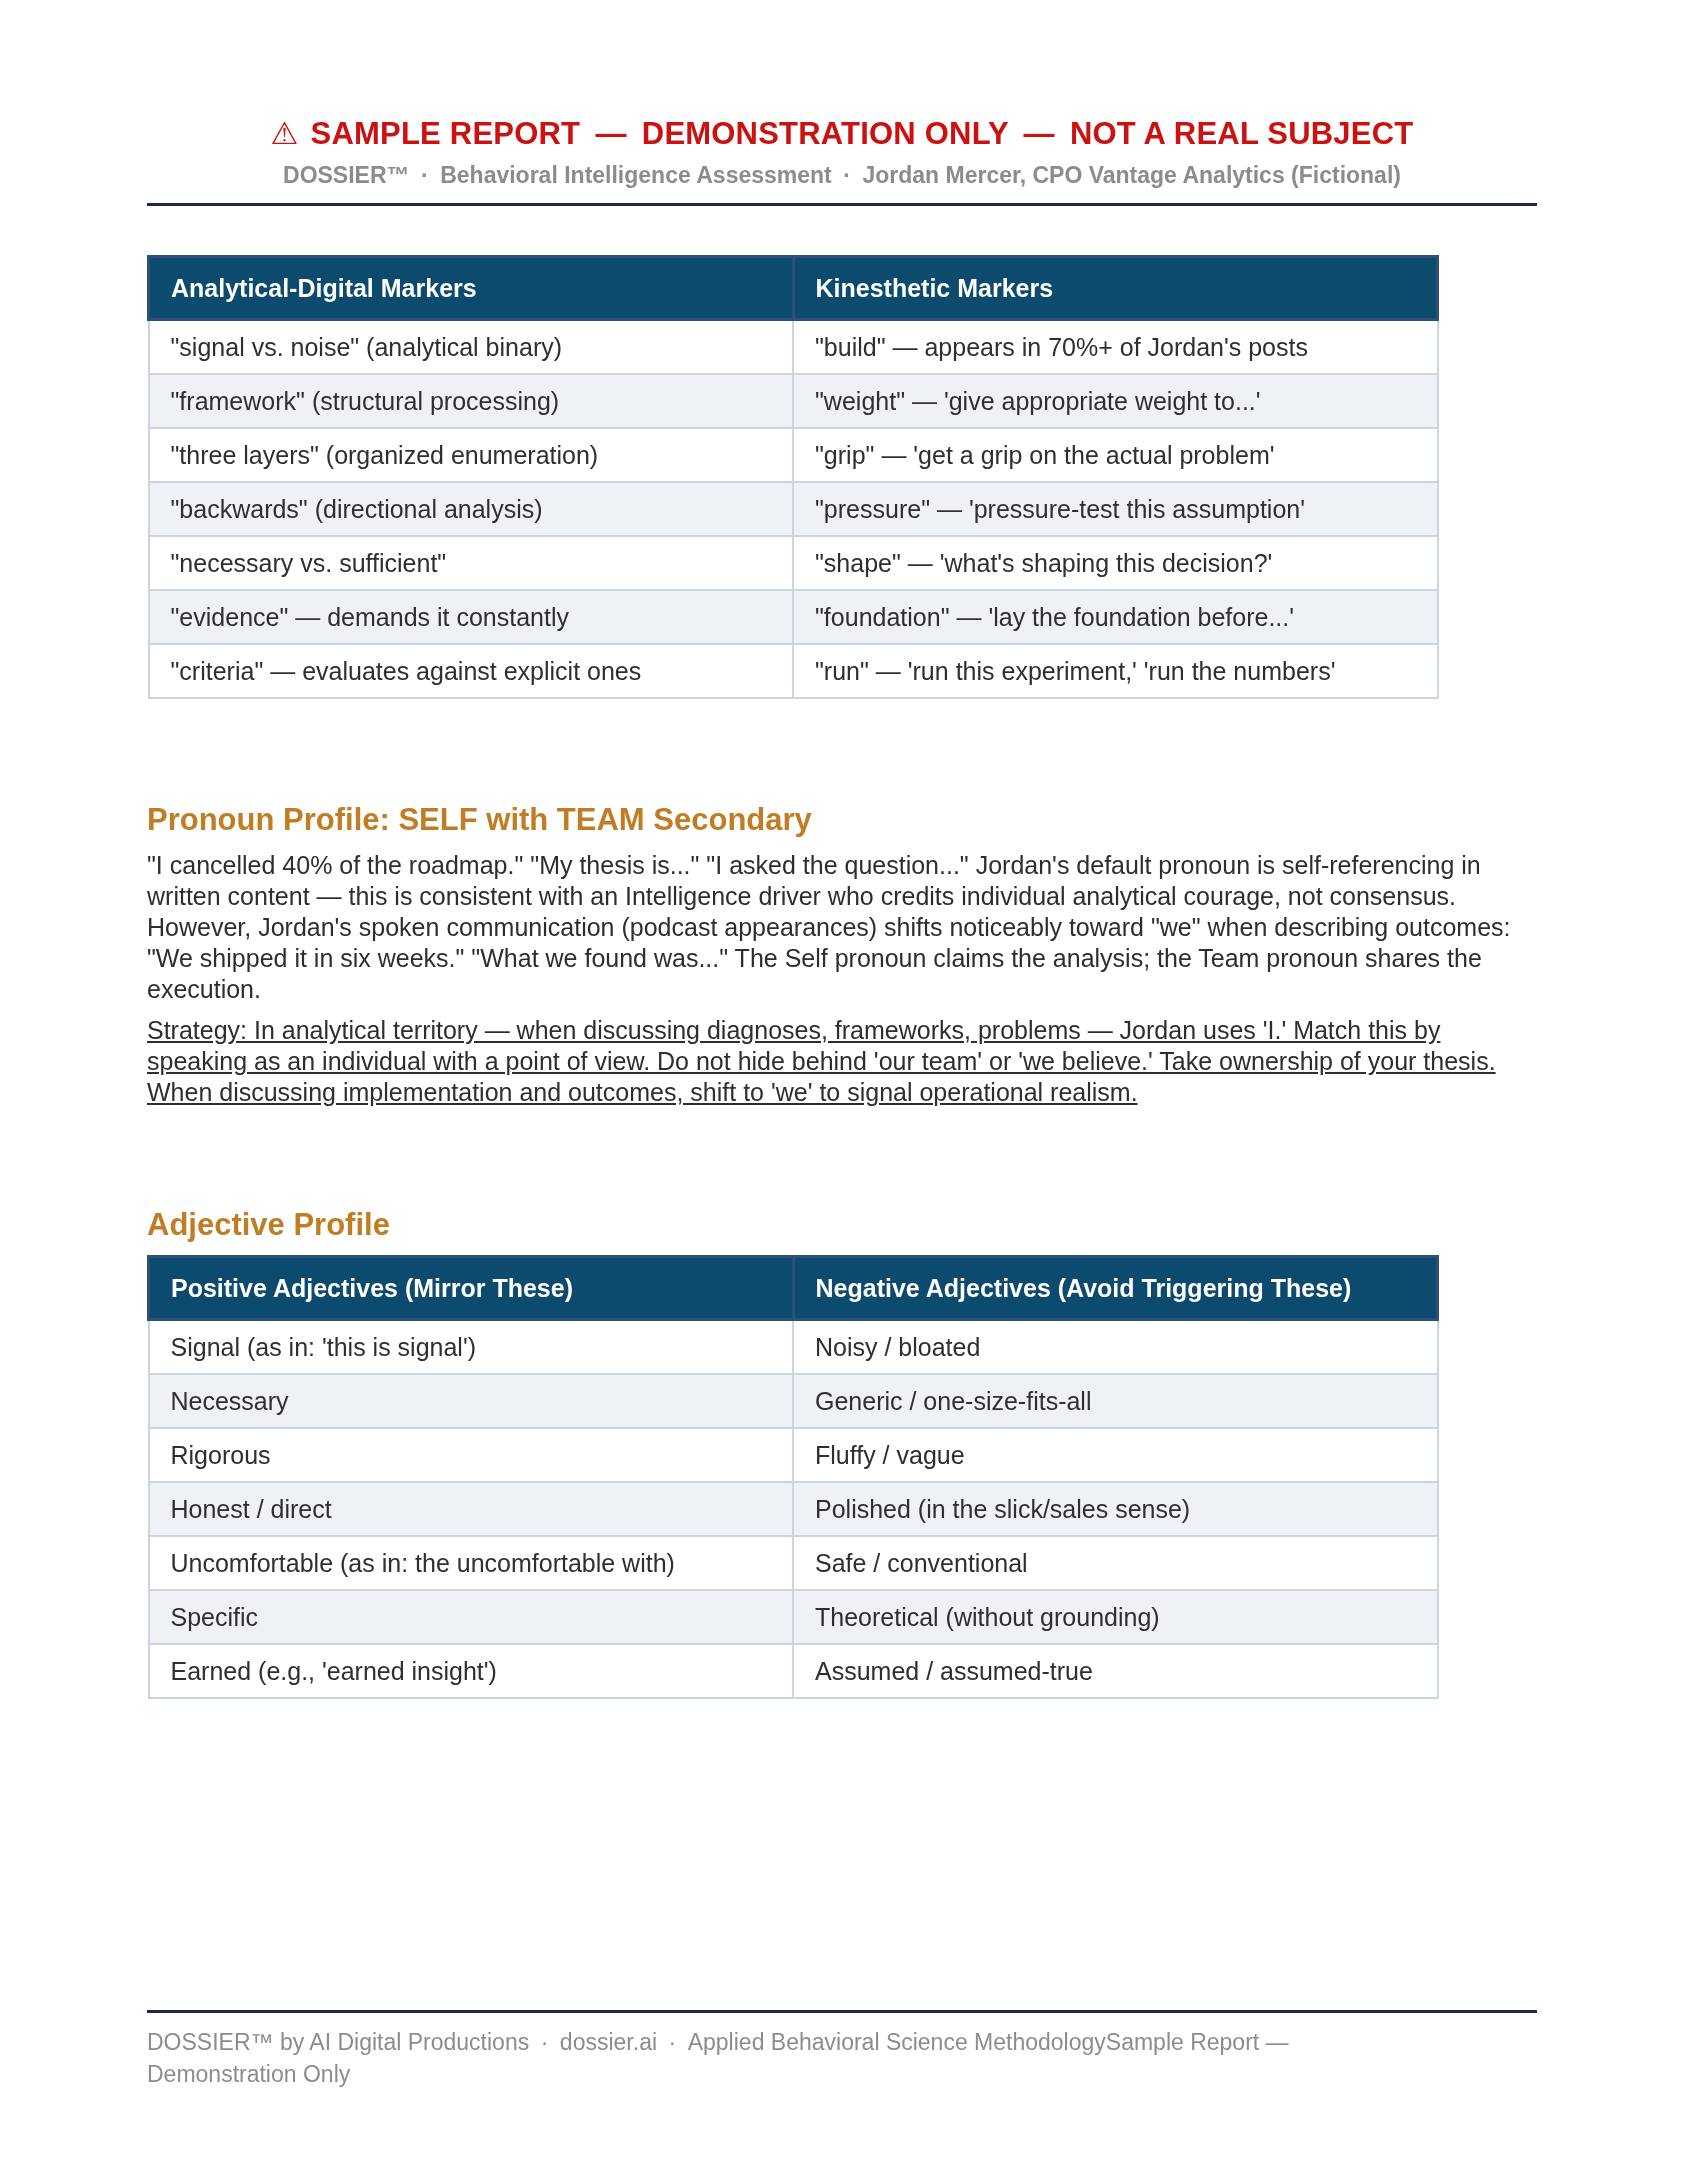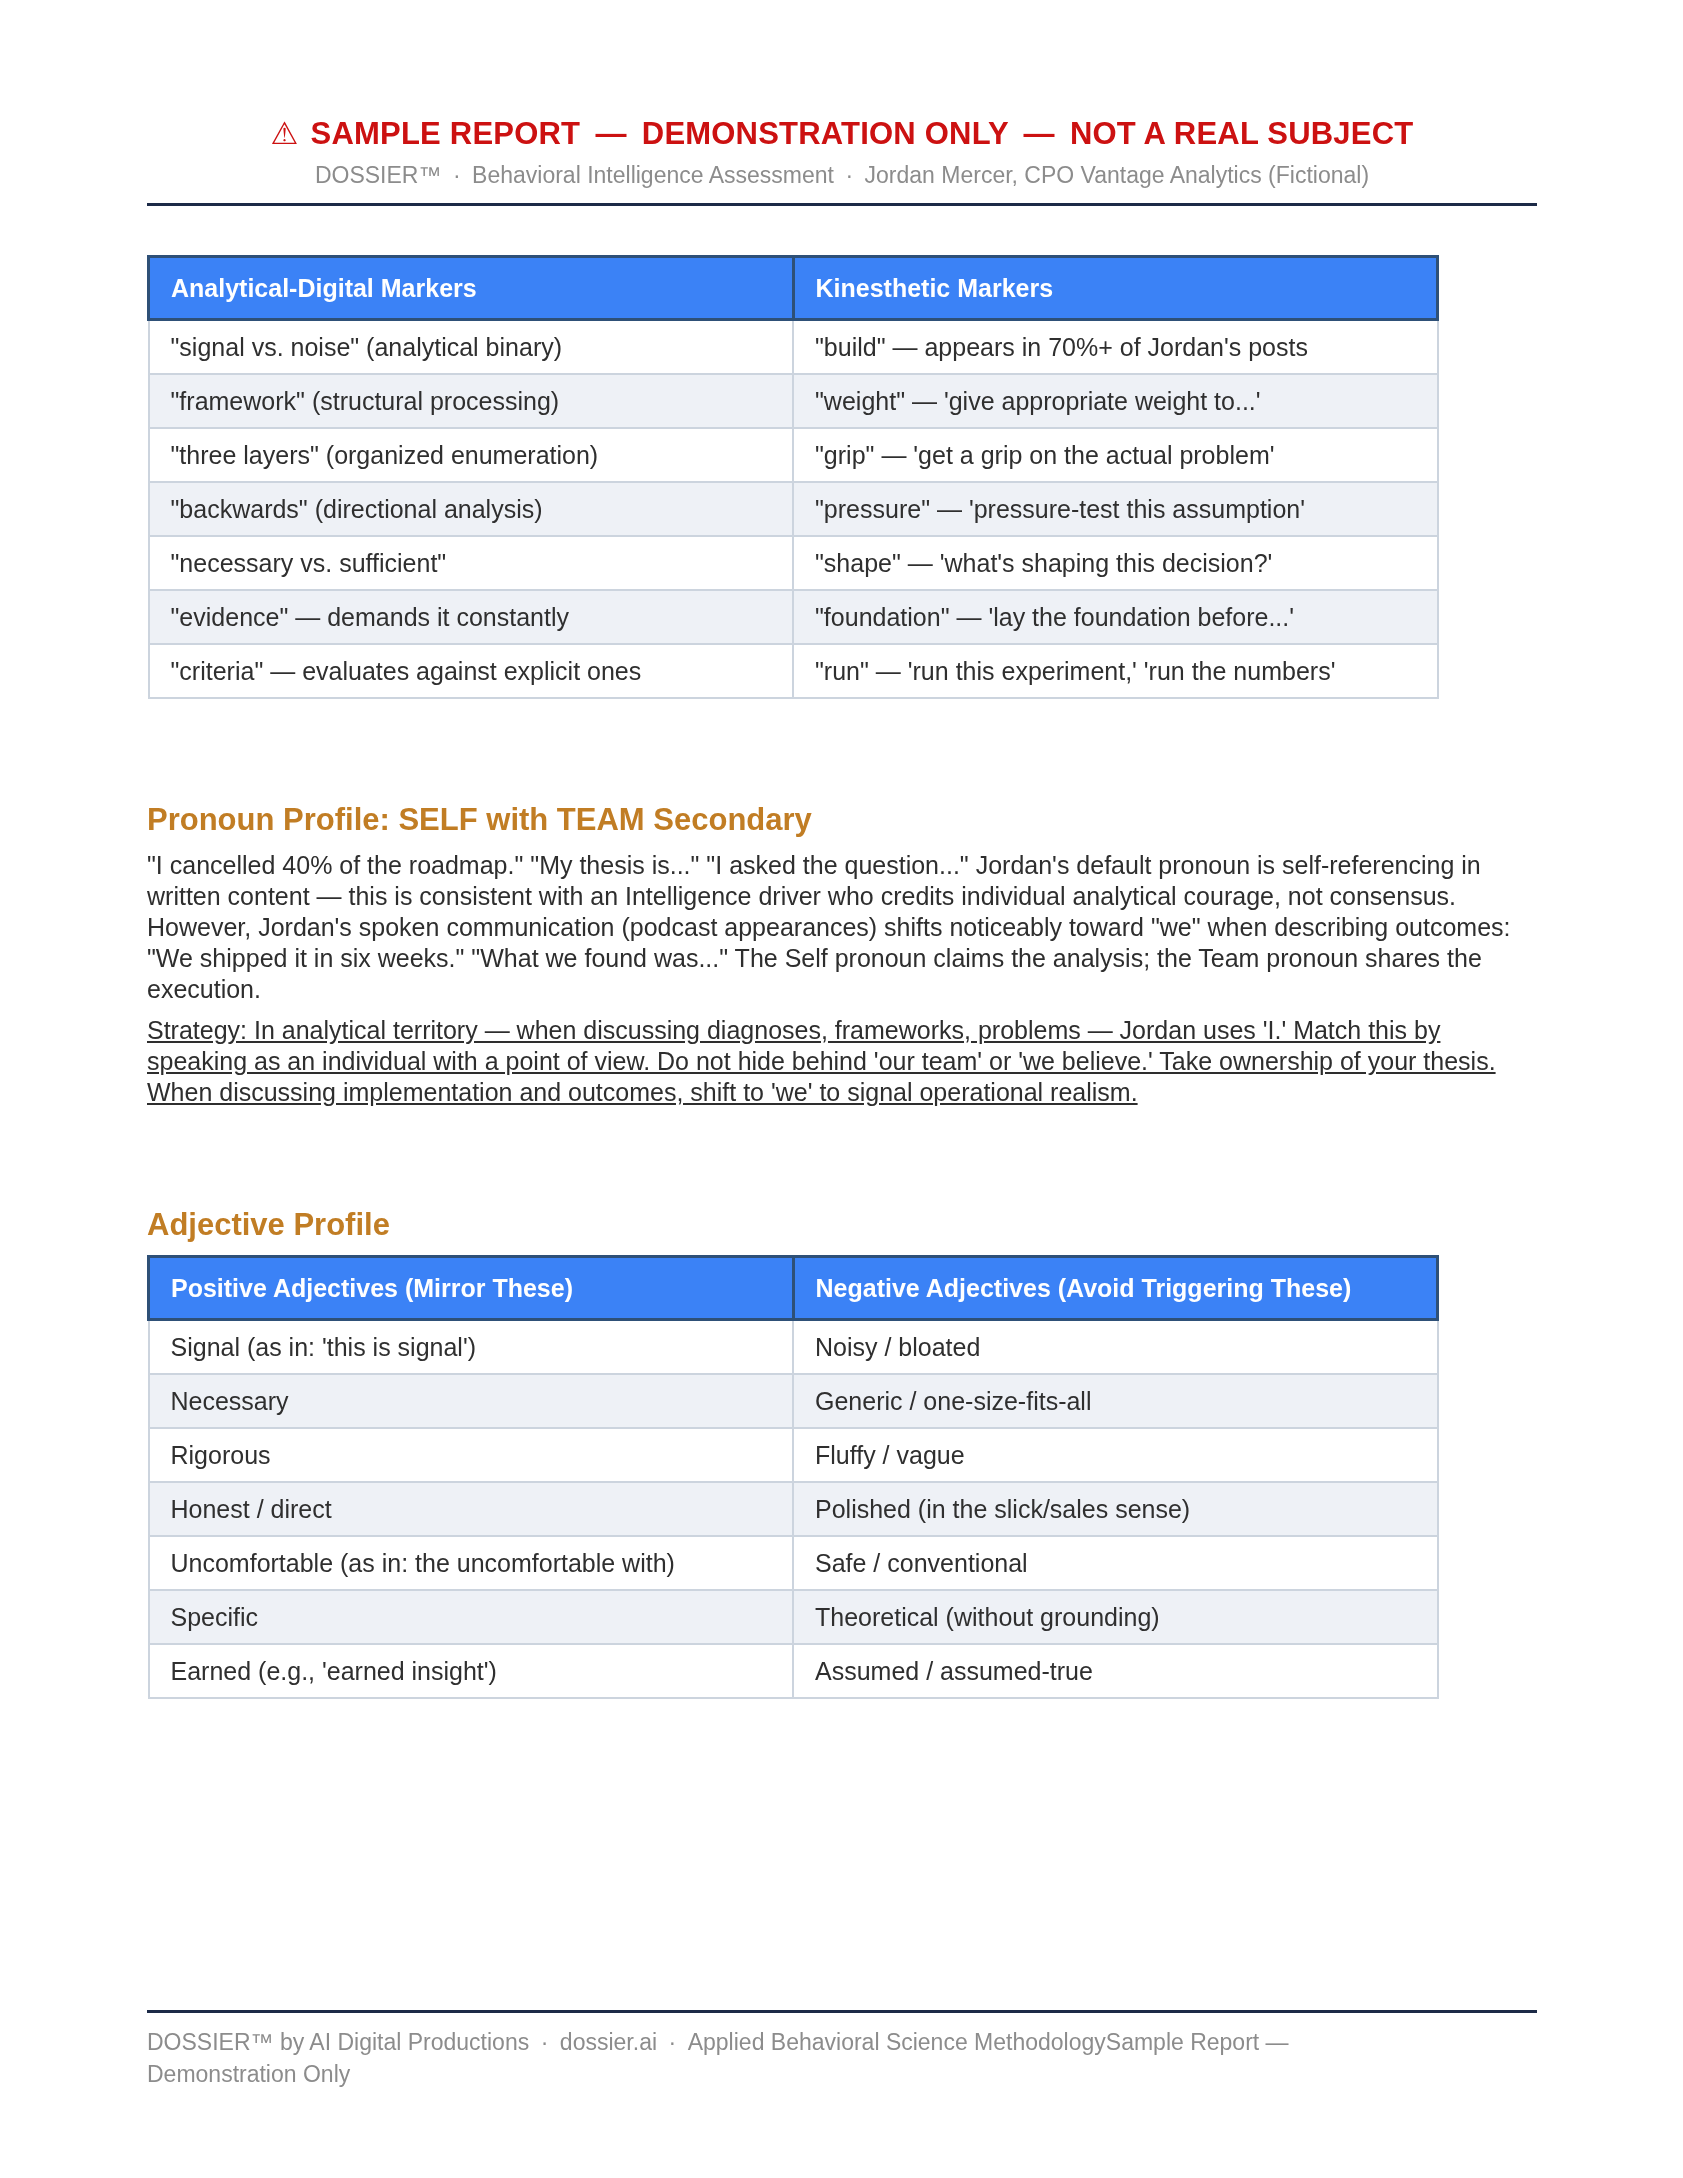--- a/index.html
+++ b/index.html
@@ -22,32 +22,33 @@
     color: #cc1111;
     letter-spacing: 0.2px;
     line-height: 36px;
   }
   .warning-icon { margin-right: 12px; font-weight: 400; }
   .banner-subtitle {
     margin-top: 9px;
     font-size: 23px;
     color: #8c8c8c;
     line-height: 28px;
+    font-weight: bold;
   }
   .top-rule { height: 3px; background: #1c2a47; margin-top: 14px; }
 
   
   .data-table {
     border-collapse: collapse;
     width: 1292px;
     margin-top: 49px;
     table-layout: fixed;
   }
   .data-table th {
-    background: #3b82f6;
+    background: #0c4a6e;
     color: #ffffff;
     font-size: 25px;
     font-weight: 700;
     text-align: left;
     padding: 15px 21px;
     border: 3px solid #2e5077;
     line-height: 30px;
   }
   .data-table td {
     font-size: 25px;

